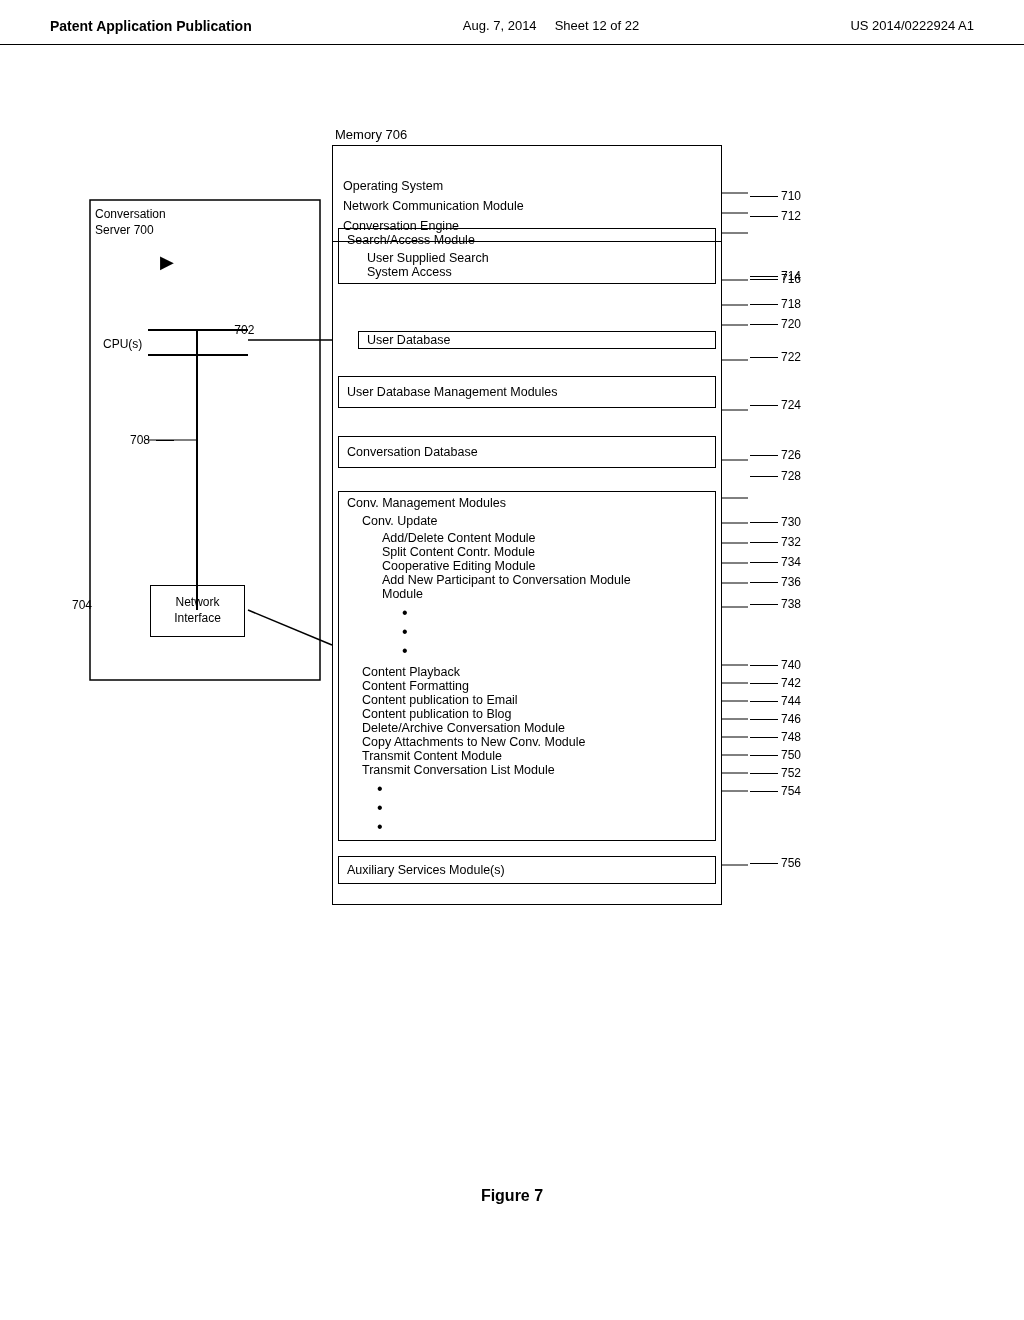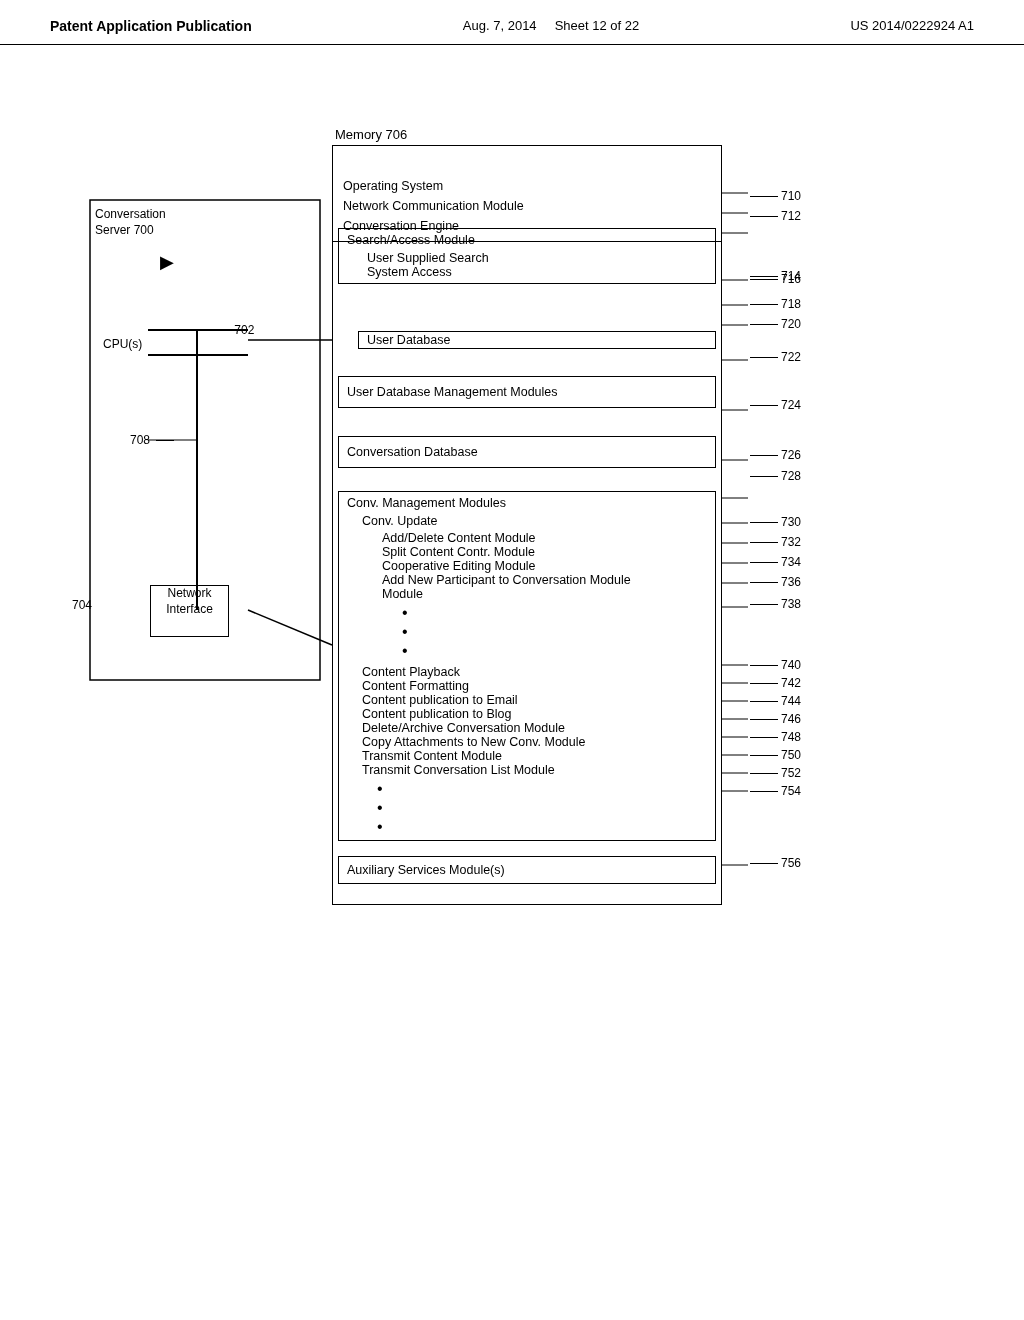--- a/index.html
+++ b/index.html
@@ -354,23 +354,24 @@
   <div style="position:absolute; left:213px; top:278px; font-size:12px;">
     <span style="display:inline-block; width:18px; height:1px; background:#000; vertical-align:middle;"></span>
     <span>702</span>
   </div>
 
   <div style="position:absolute; left:130px; top:388px; font-size:12px;">
     <span>708</span>
     <span style="display:inline-block; width:18px; height:1px; background:#000; vertical-align:middle; margin-left:3px;"></span>
   </div>
 
-  <div style="position:absolute; left:150px; top:540px; width:79px; height:52px; border:1.5px solid #000; display:flex; justify-content:center; text-align:center; font-size:12px; line-height:1.3;">
+  <div style="position:absolute; left:150px; top:540px; width:95px; height:52px; border:1.5px solid #000; display:flex; align-items:center; justify-content:center; text-align:center; font-size:12px; line-height:1.3;">
     <span style="white-space:pre-line;">Network
 Interface</span>
   </div>
 
   <div style="position:absolute; left:72px; top:553px; font-size:12px; display:flex; align-items:center;">
     <span>704</span>
   </div>
 
+  <div style="position:absolute; bottom:20px; left:0; right:0; text-align:center; font-size:16px; font-weight:bold;">Figure 7</div>
 
 </div>
 
 </body></html>

